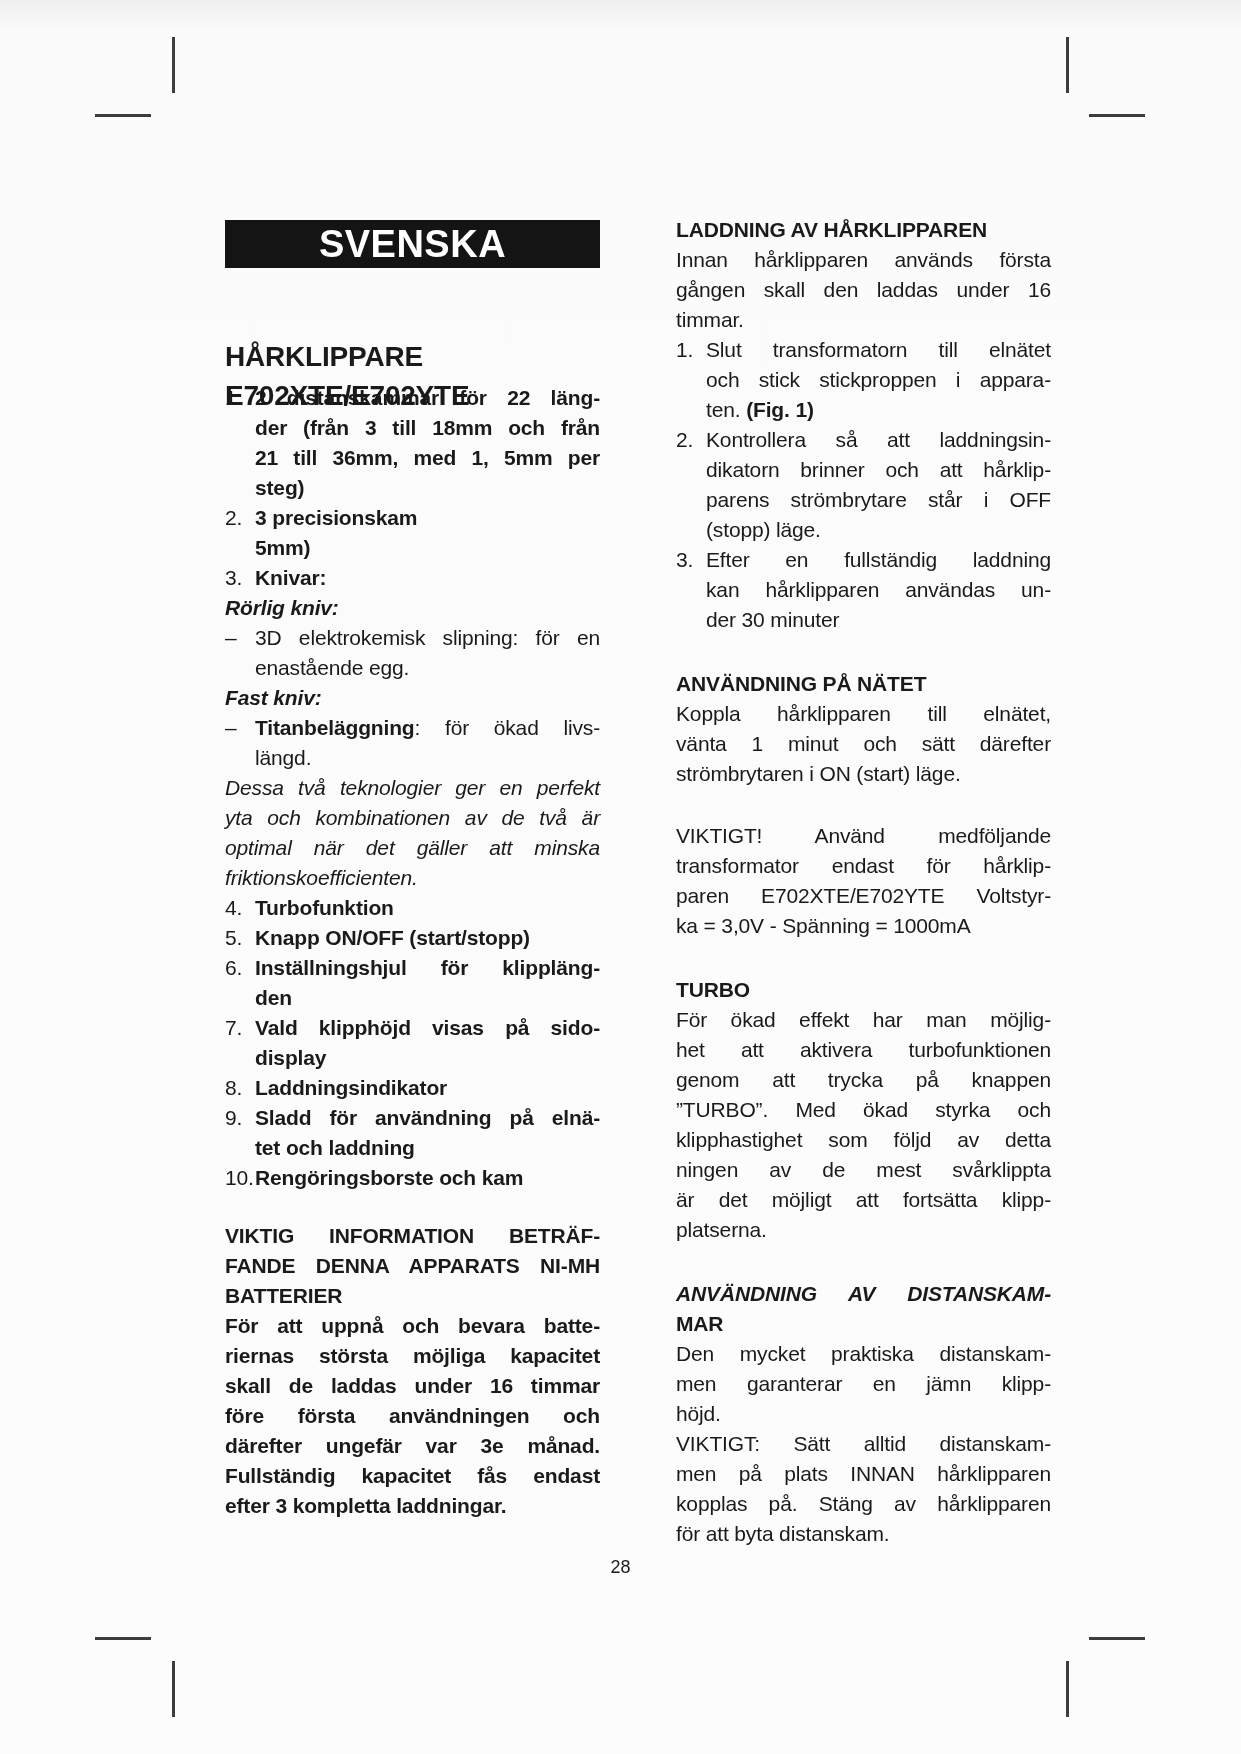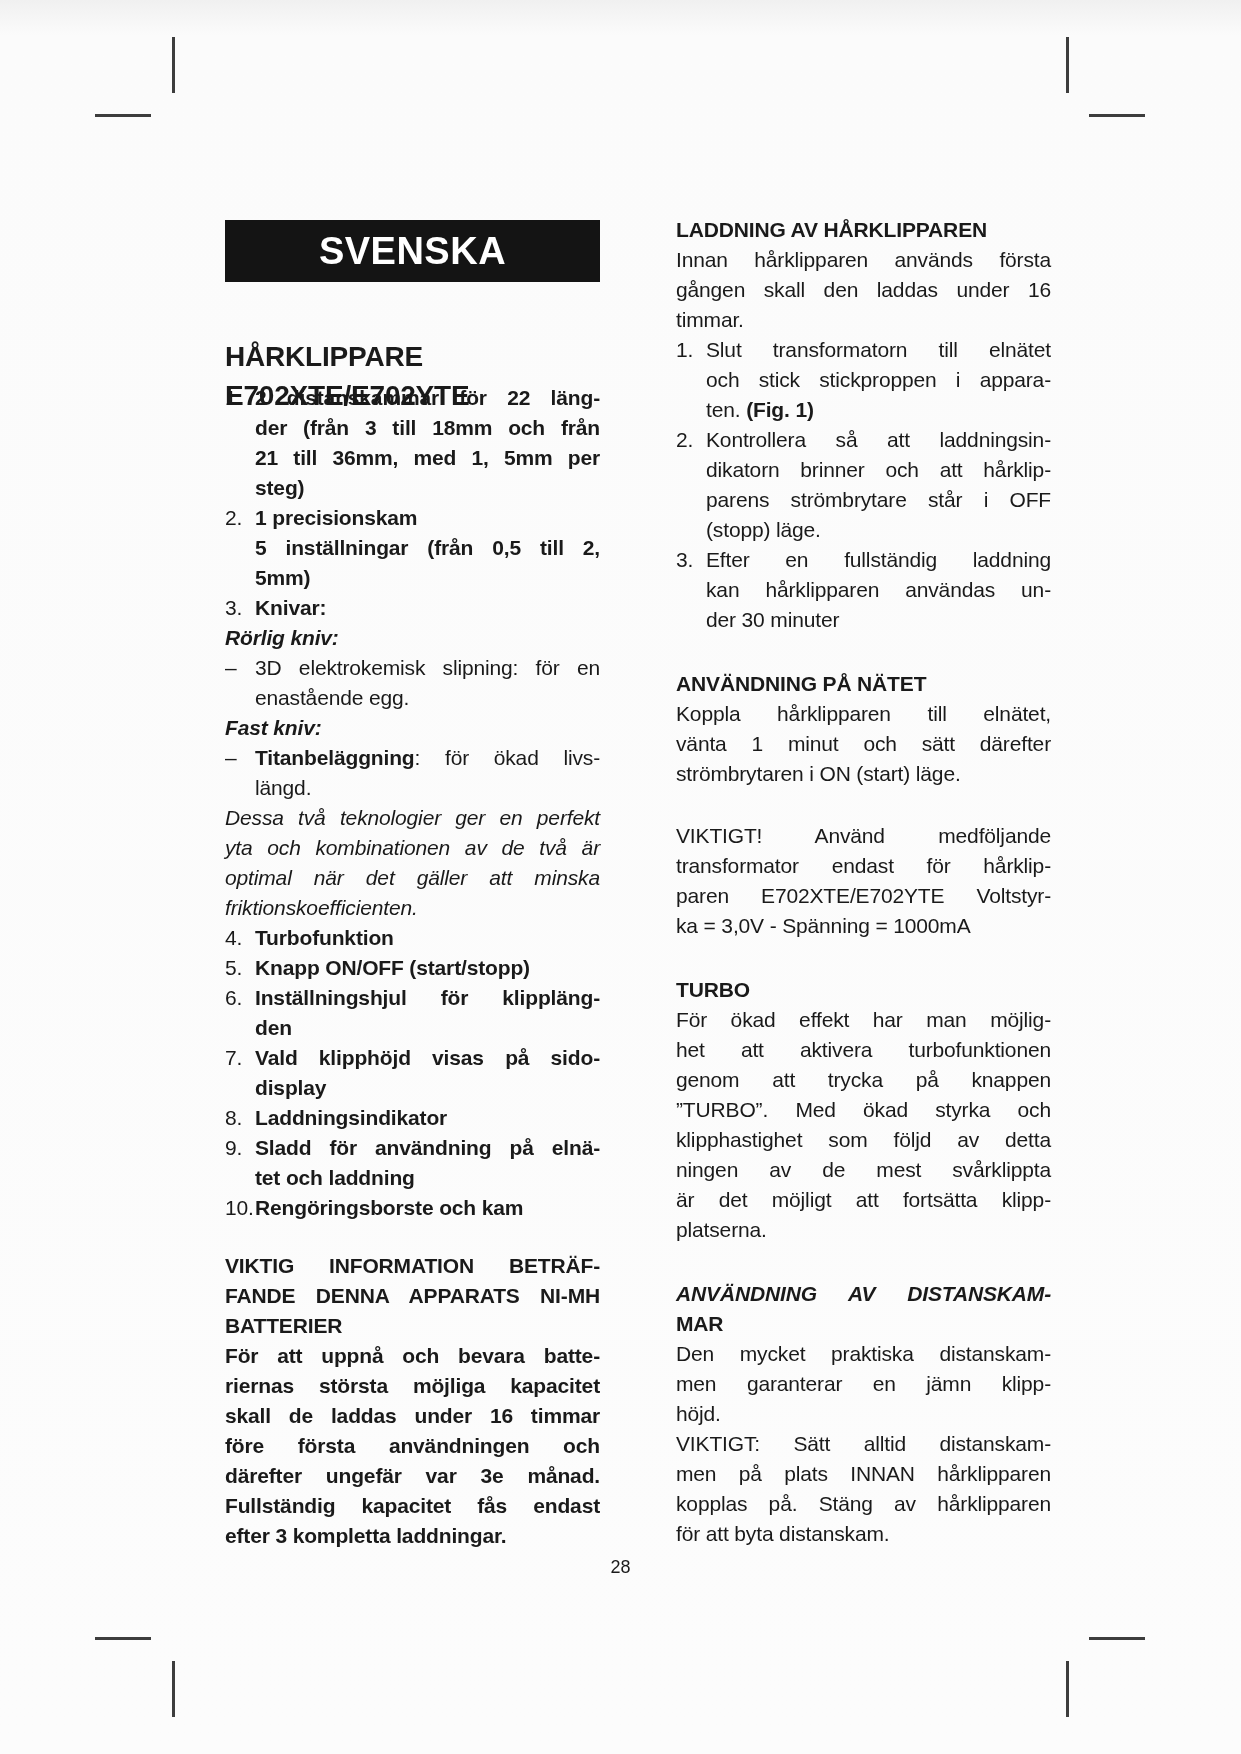--- a/index.html
+++ b/index.html
@@ -9,21 +9,21 @@
     background:linear-gradient(180deg,#f0f0f0 0%,#fbfbfb 2%,#fcfcfc 100%);
     font-family:"Liberation Sans",sans-serif;
     color:#1a1a1a;
     overflow:hidden;
   }
   .crop{position:absolute;background:#3d3d3d;}
   .crop.v{width:3px;height:56px;}
   .crop.h{width:56px;height:3px;}
 
   .banner{
-    position:absolute;left:225px;top:220px;width:375px;height:62px;
+    position:absolute;left:225px;top:220px;width:375px;height:48px;
     background:#141414;color:#ffffff;
     display:flex;align-items:center;justify-content:center;
     font-size:38px;font-weight:bold;letter-spacing:0.5px;
   }
   .title{
     position:absolute;left:225px;top:301px;width:380px;
     font-size:28px;font-weight:bold;line-height:39px;letter-spacing:-0.2px;margin-top:36px;
   }
   .col{position:absolute;width:375px;}
   .col-left{left:225px;top:383px;}
@@ -64,22 +64,21 @@
   <div class="title">
     <div>HÅRKLIPPARE</div>
     <div>E702XTE/E702YTE</div>
   </div>
 
   <div class="col col-left">
       <div class="line just ind"><span class="marker">1.</span><span class="b">2 distanskammar för 22 läng-</span></div>
       <div class="line just ind"><span class="b">der (från 3 till 18mm och från</span></div>
       <div class="line just ind"><span class="b">21 till 36mm, med 1, 5mm per</span></div>
       <div class="line ind"><span class="b">steg)</span></div>
-      <div class="line ind"><span class="marker">2.</span><span class="b">1 precisionskam</span></div>
-      <div class="line just ind"><span class="b">5 inställningar (från 0,5 till 2,</span></div>
+      <div class="line ind"><span class="marker">2.</span><span class="b">3 precisionskam</span></div>
       <div class="line ind"><span class="b">5mm)</span></div>
       <div class="line ind"><span class="marker">3.</span><span class="b">Knivar:</span></div>
       <div class="line"><span class="b i">Rörlig kniv:</span></div>
       <div class="line just ind"><span class="marker">–</span><span>3D elektrokemisk slipning: för en</span></div>
       <div class="line ind"><span>enastående egg.</span></div>
       <div class="line"><span class="b i">Fast kniv:</span></div>
       <div class="line just ind"><span class="marker">–</span><span class="b">Titanbeläggning</span><span>: för ökad livs-</span></div>
       <div class="line ind"><span>längd.</span></div>
       <div class="line just"><span class="i">Dessa två teknologier ger en perfekt</span></div>
       <div class="line just"><span class="i">yta och kombinationen av de två är</span></div>

